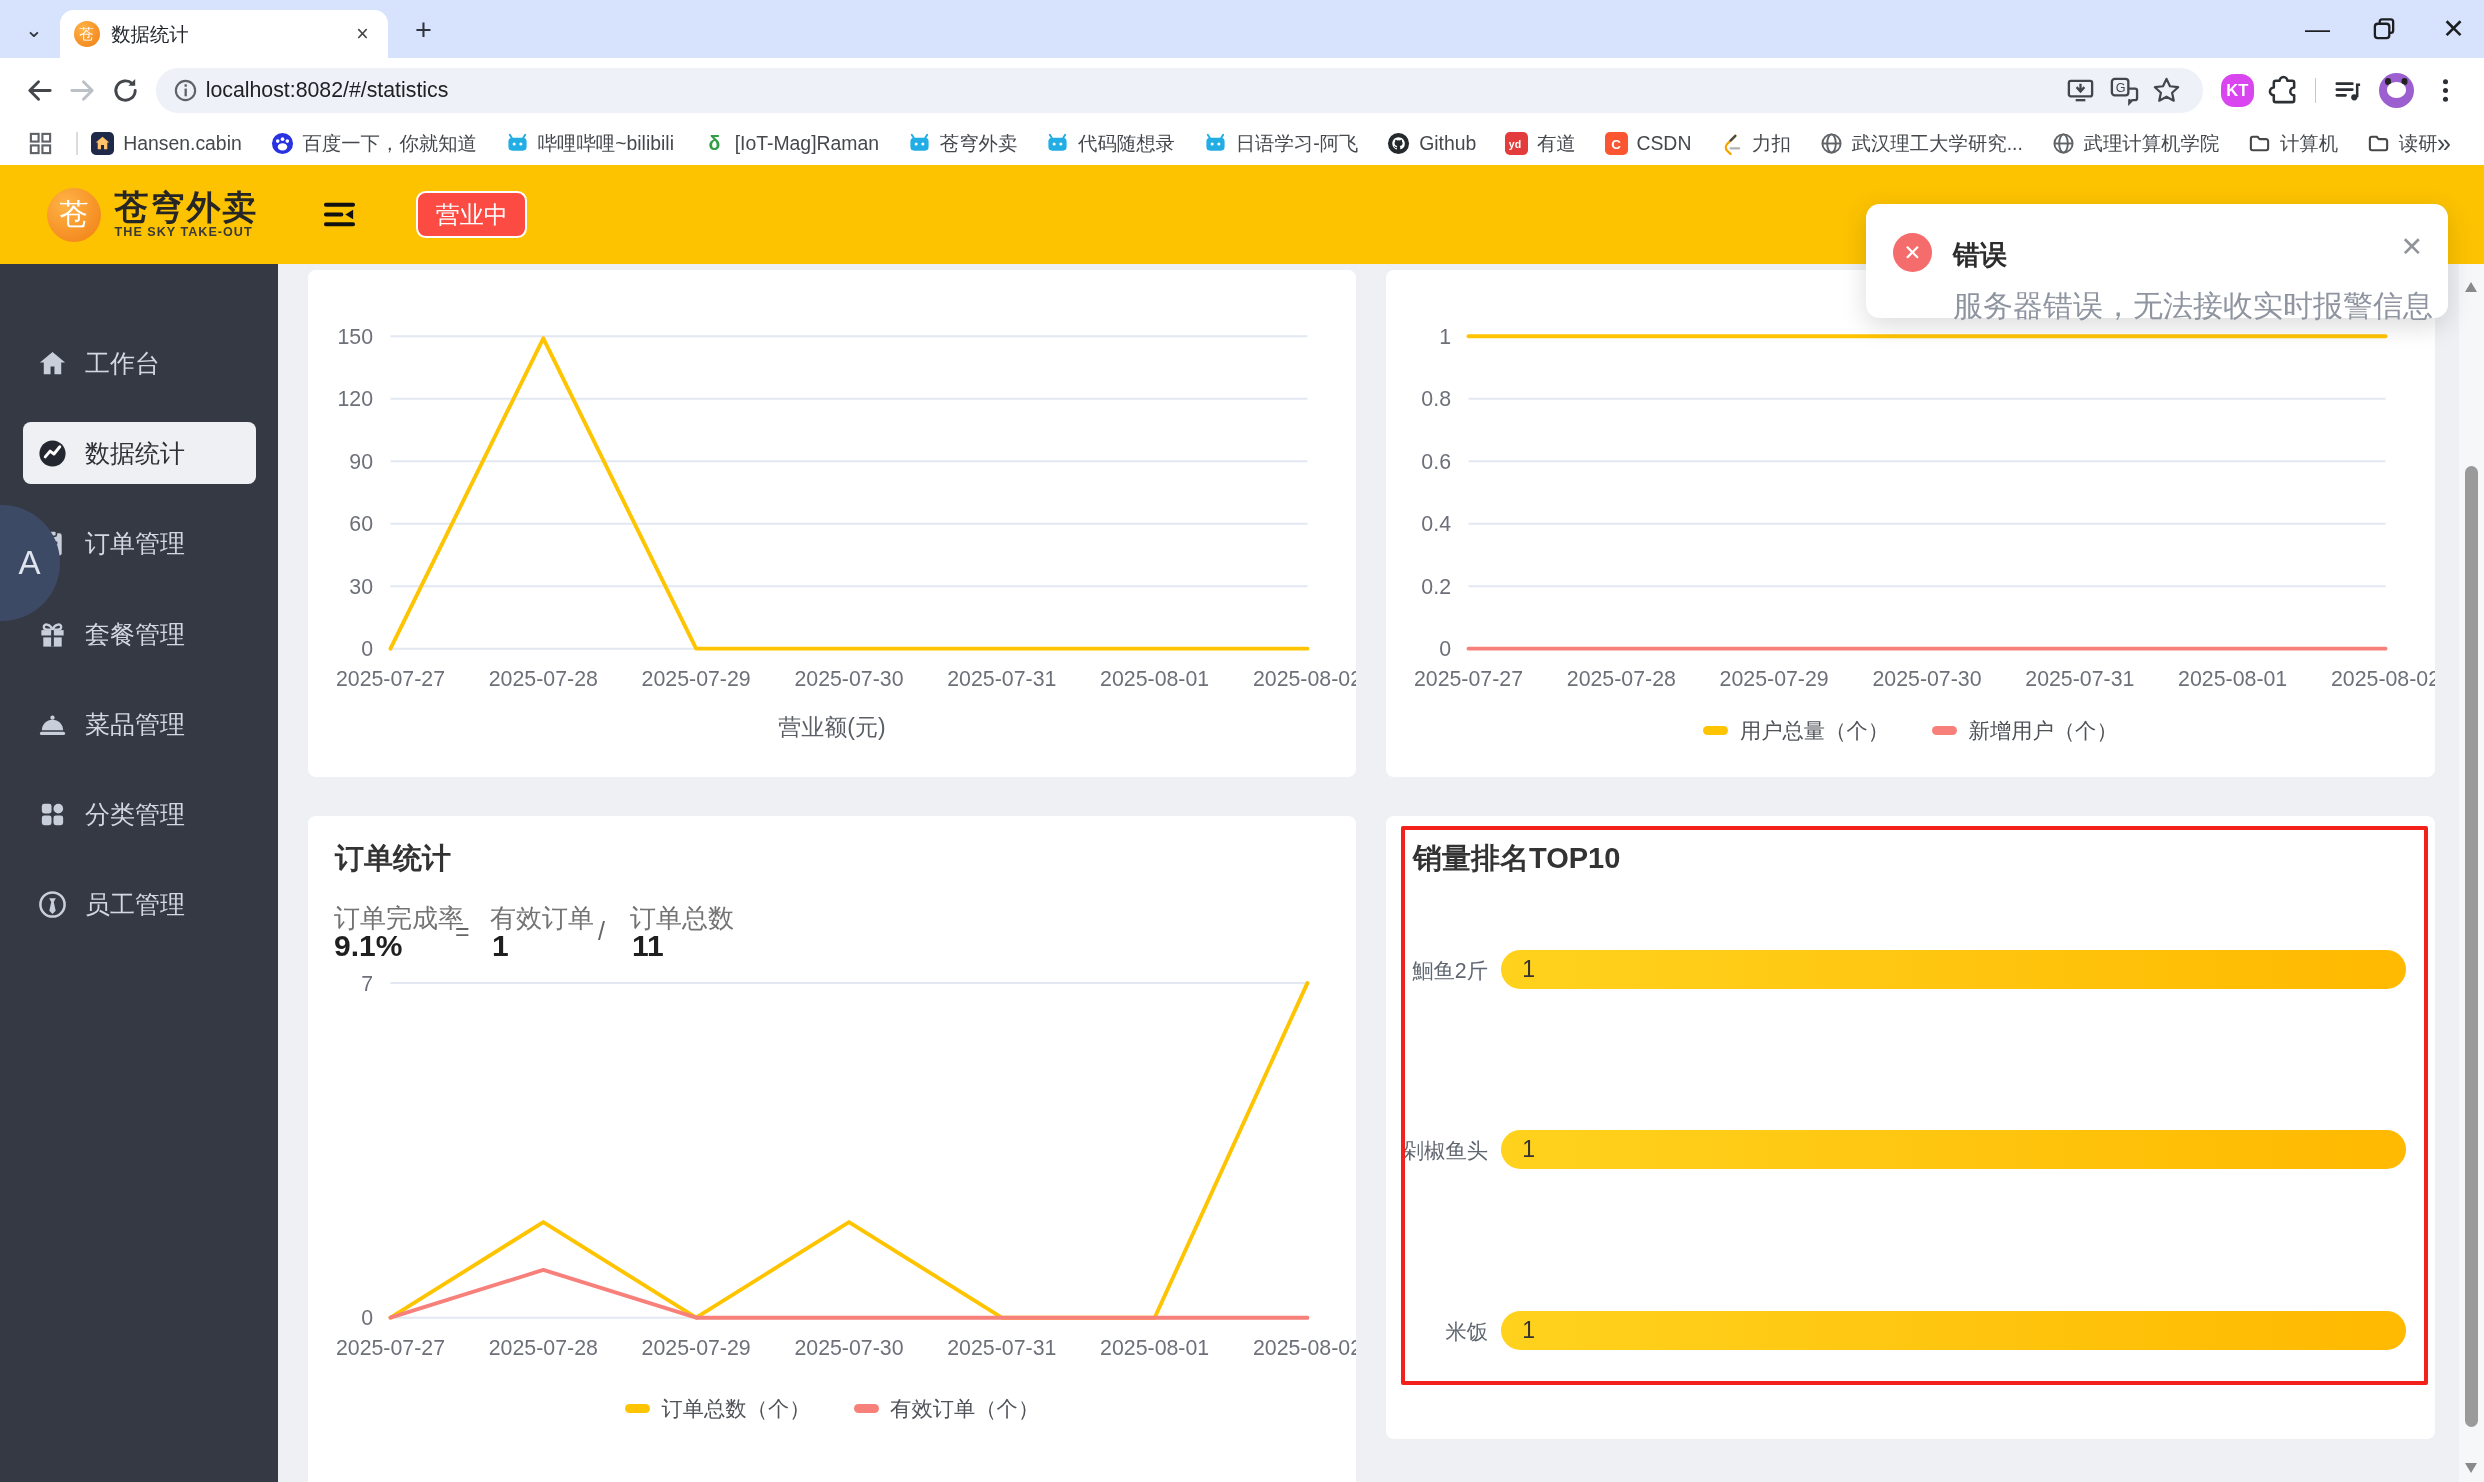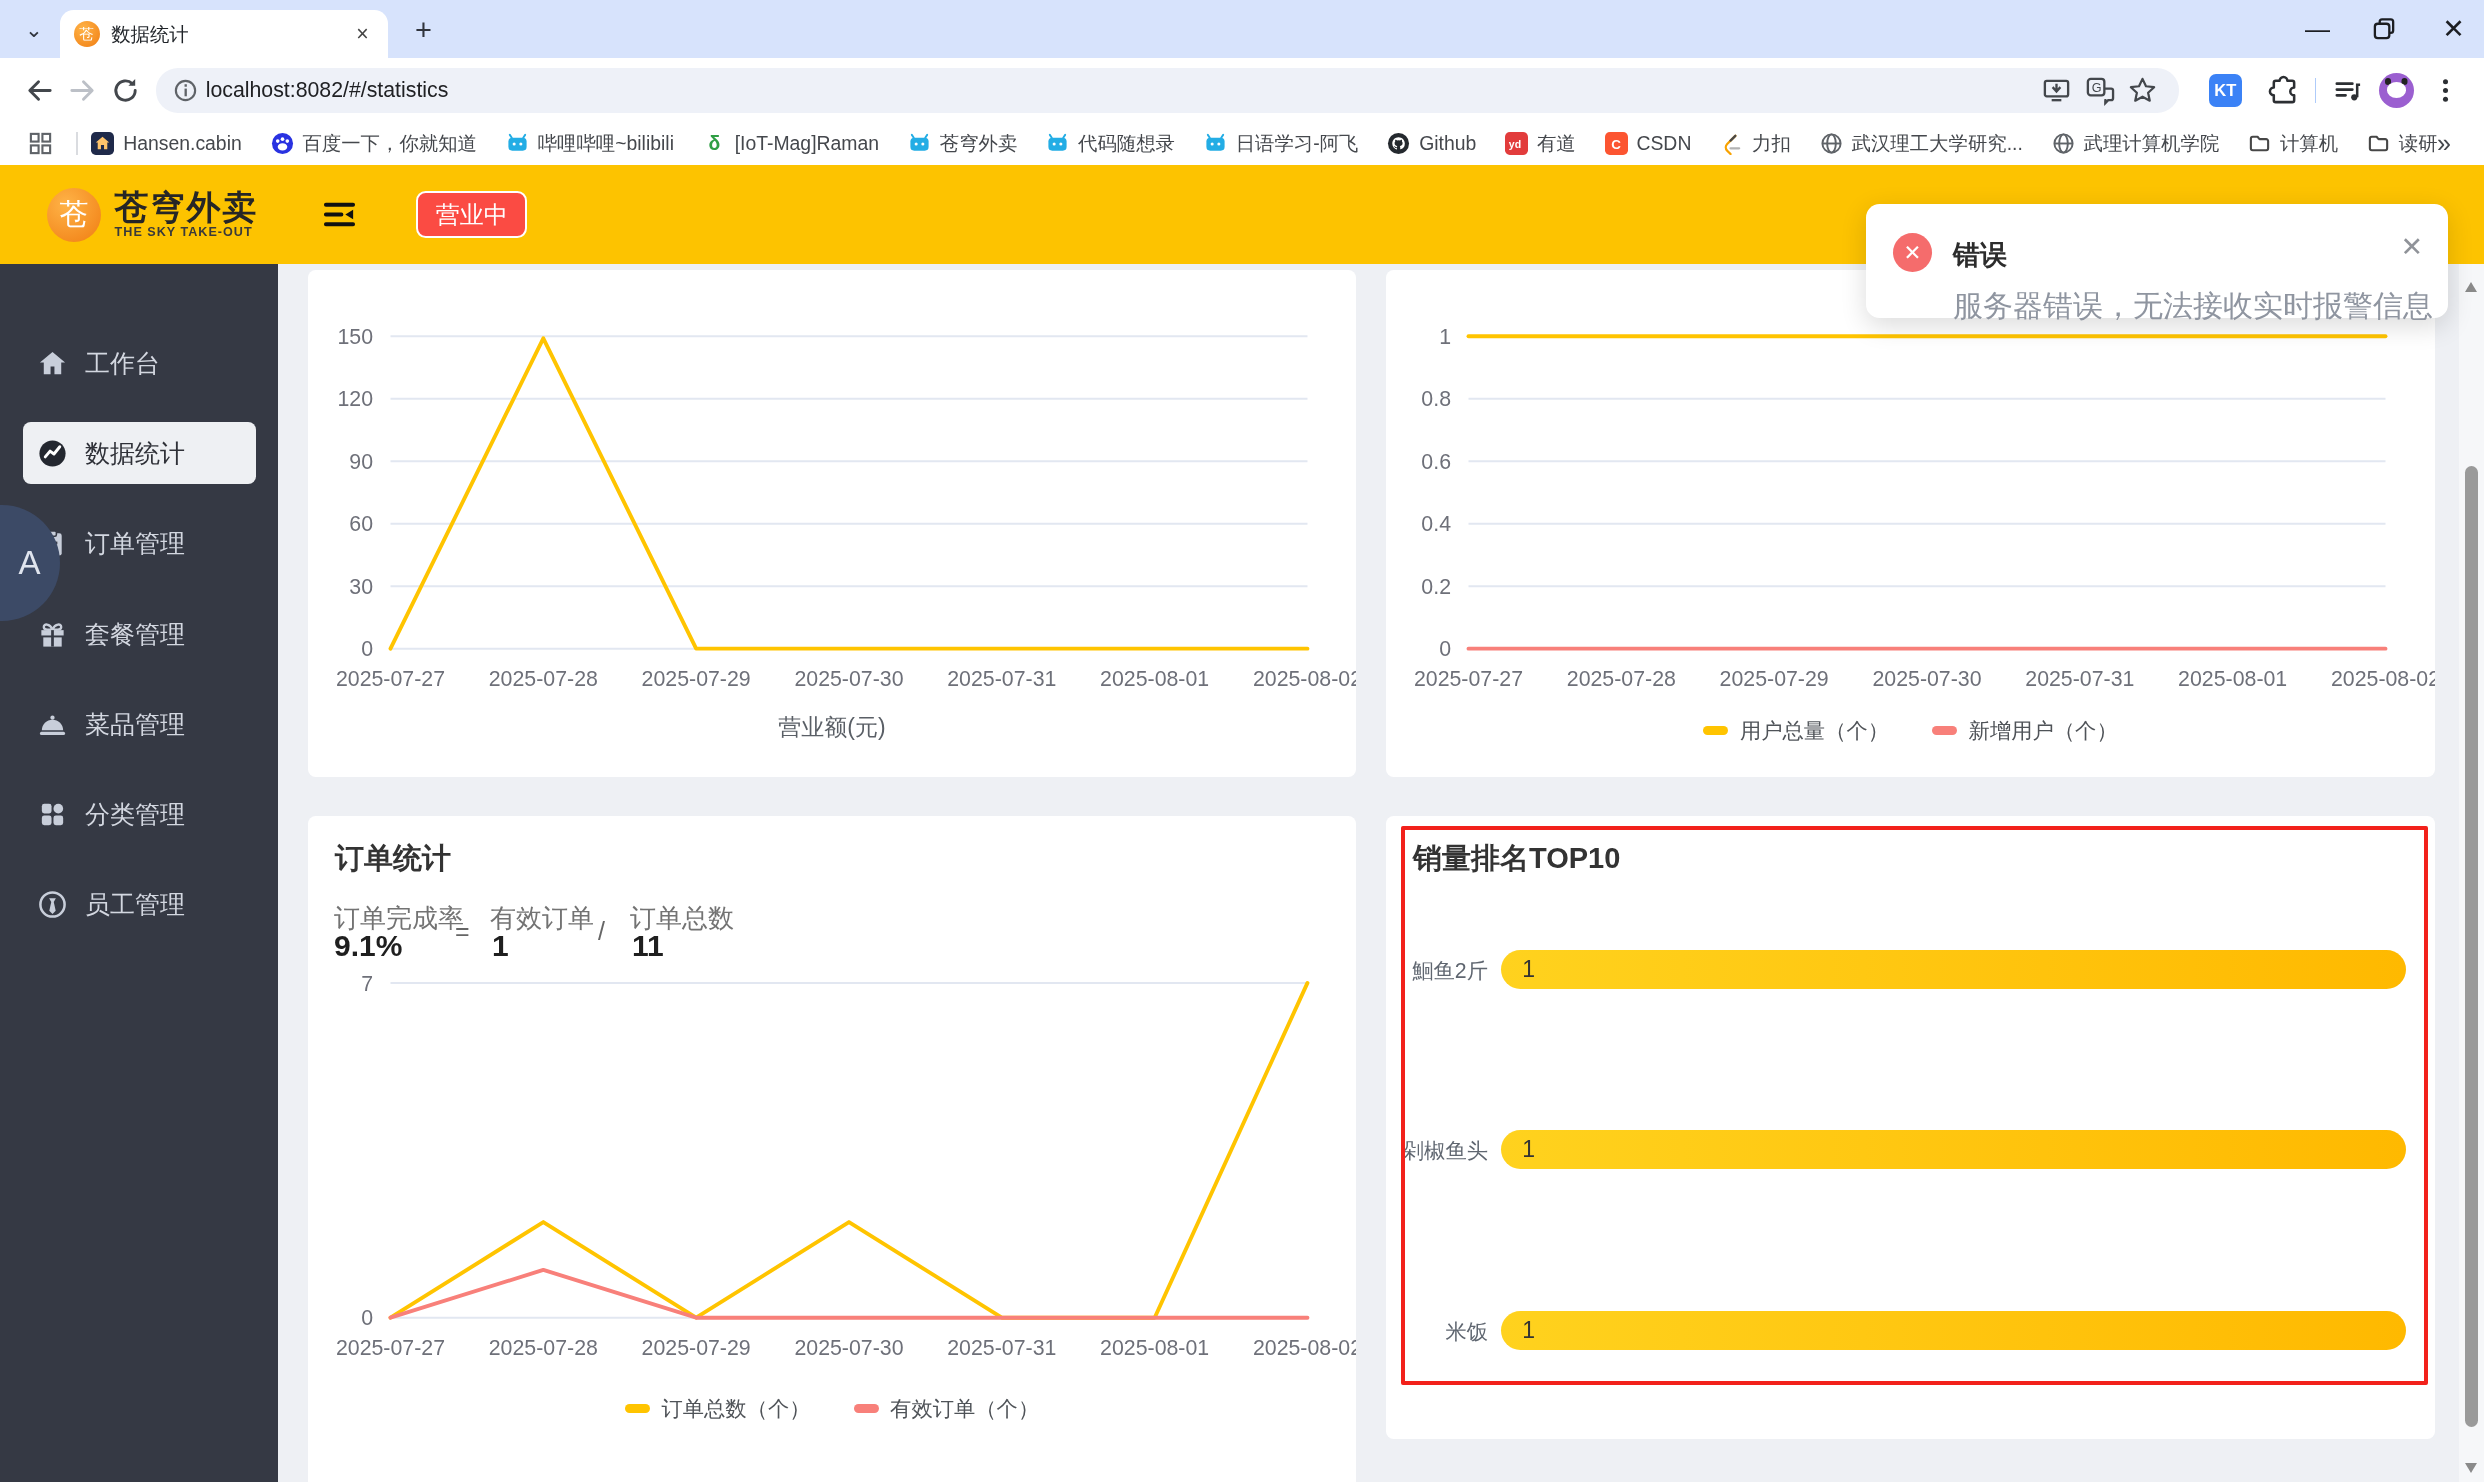--- a/index.html
+++ b/index.html
@@ -13,21 +13,21 @@
   .tab{position:absolute;left:60px;top:9.7px;width:328px;height:49px;background:#fff;border-radius:13.6px 13.6px 0 0;display:flex;align-items:center;padding:0 13.6px;}
   .favicon{width:26px;height:26px;border-radius:50%;background:radial-gradient(circle at 35% 30%,#ffb347,#f07d12);color:#fff;font-size:14.6px;display:flex;align-items:center;justify-content:center;flex:none;}
   .tab-title{margin-left:11.6px;font-size:19.4px;color:#1f2328;flex:1;white-space:nowrap;overflow:hidden;}
   .tab-close{color:#444;font-size:21.3px;padding:1.9px 5.8px;border-radius:50%;}
   .newtab{position:absolute;left:415px;top:15.5px;font-size:29px;color:#30343c;line-height:29px;}
   .win-btn{position:absolute;top:7.8px;width:45px;height:43px;display:flex;align-items:center;justify-content:center;color:#1c1e22;}
   .toolbar{position:absolute;left:0;top:58px;width:2484px;height:64px;background:#fff;display:flex;align-items:center;padding:0 17.5px;}
   .nav-ic{width:43px;height:43px;display:flex;align-items:center;justify-content:center;flex:none;}
   .urlbar{flex:1;height:45px;margin:0 9.7px;border-radius:22px;background:#eef1f8;display:flex;align-items:center;padding:0 15.5px;}
   .url-text{font-size:21.3px;color:#202124;margin-left:7px;flex:1;}
-  .ext-kt{width:33px;height:33px;border-radius:7px;background:#3b82f6;color:#fff;font-weight:bold;font-size:16.5px;display:flex;align-items:center;justify-content:center;flex:none;margin:0 20px;}
+  .ext-kt{width:33px;height:33px;border-radius:13px;background:#d946ef;color:#fff;font-weight:bold;font-size:16.5px;display:flex;align-items:center;justify-content:center;flex:none;margin:0 8px;}
   .tb-sep{width:1.9px;height:25px;background:#aecbfa;margin:0 9.7px;flex:none;}
   .avatar{width:35px;height:35px;border-radius:50%;background:#9b5fd0;margin:0 9.7px;position:relative;flex:none;}
   .avatar::after{content:"";position:absolute;left:7.8px;top:9.7px;width:19.4px;height:15.5px;border-radius:50%;background:#fff;}
   .avatar::before{content:"";position:absolute;left:5.8px;top:5.8px;width:6.8px;height:6.8px;border-radius:50%;background:#222;box-shadow:16.5px 0 0 #222;}
   .bookmarks{position:absolute;left:0;top:122px;width:2484px;height:43px;background:#fff;display:flex;align-items:center;padding:0 19.4px;}
   .bm-sep{width:1.9px;height:23px;background:#dadce0;margin:0 13.6px;flex:none;}
   .bm-item{display:flex;align-items:center;margin-right:29px;flex:none;}
   .bm-item .ic{width:23px;height:23px;margin-right:8.7px;display:flex;align-items:center;justify-content:center;}
   .bm-item .lb{font-size:19.4px;color:#45484d;white-space:nowrap;}
   .bm-more{margin-left:auto;font-size:25px;color:#45484d;padding-right:13.6px;}

